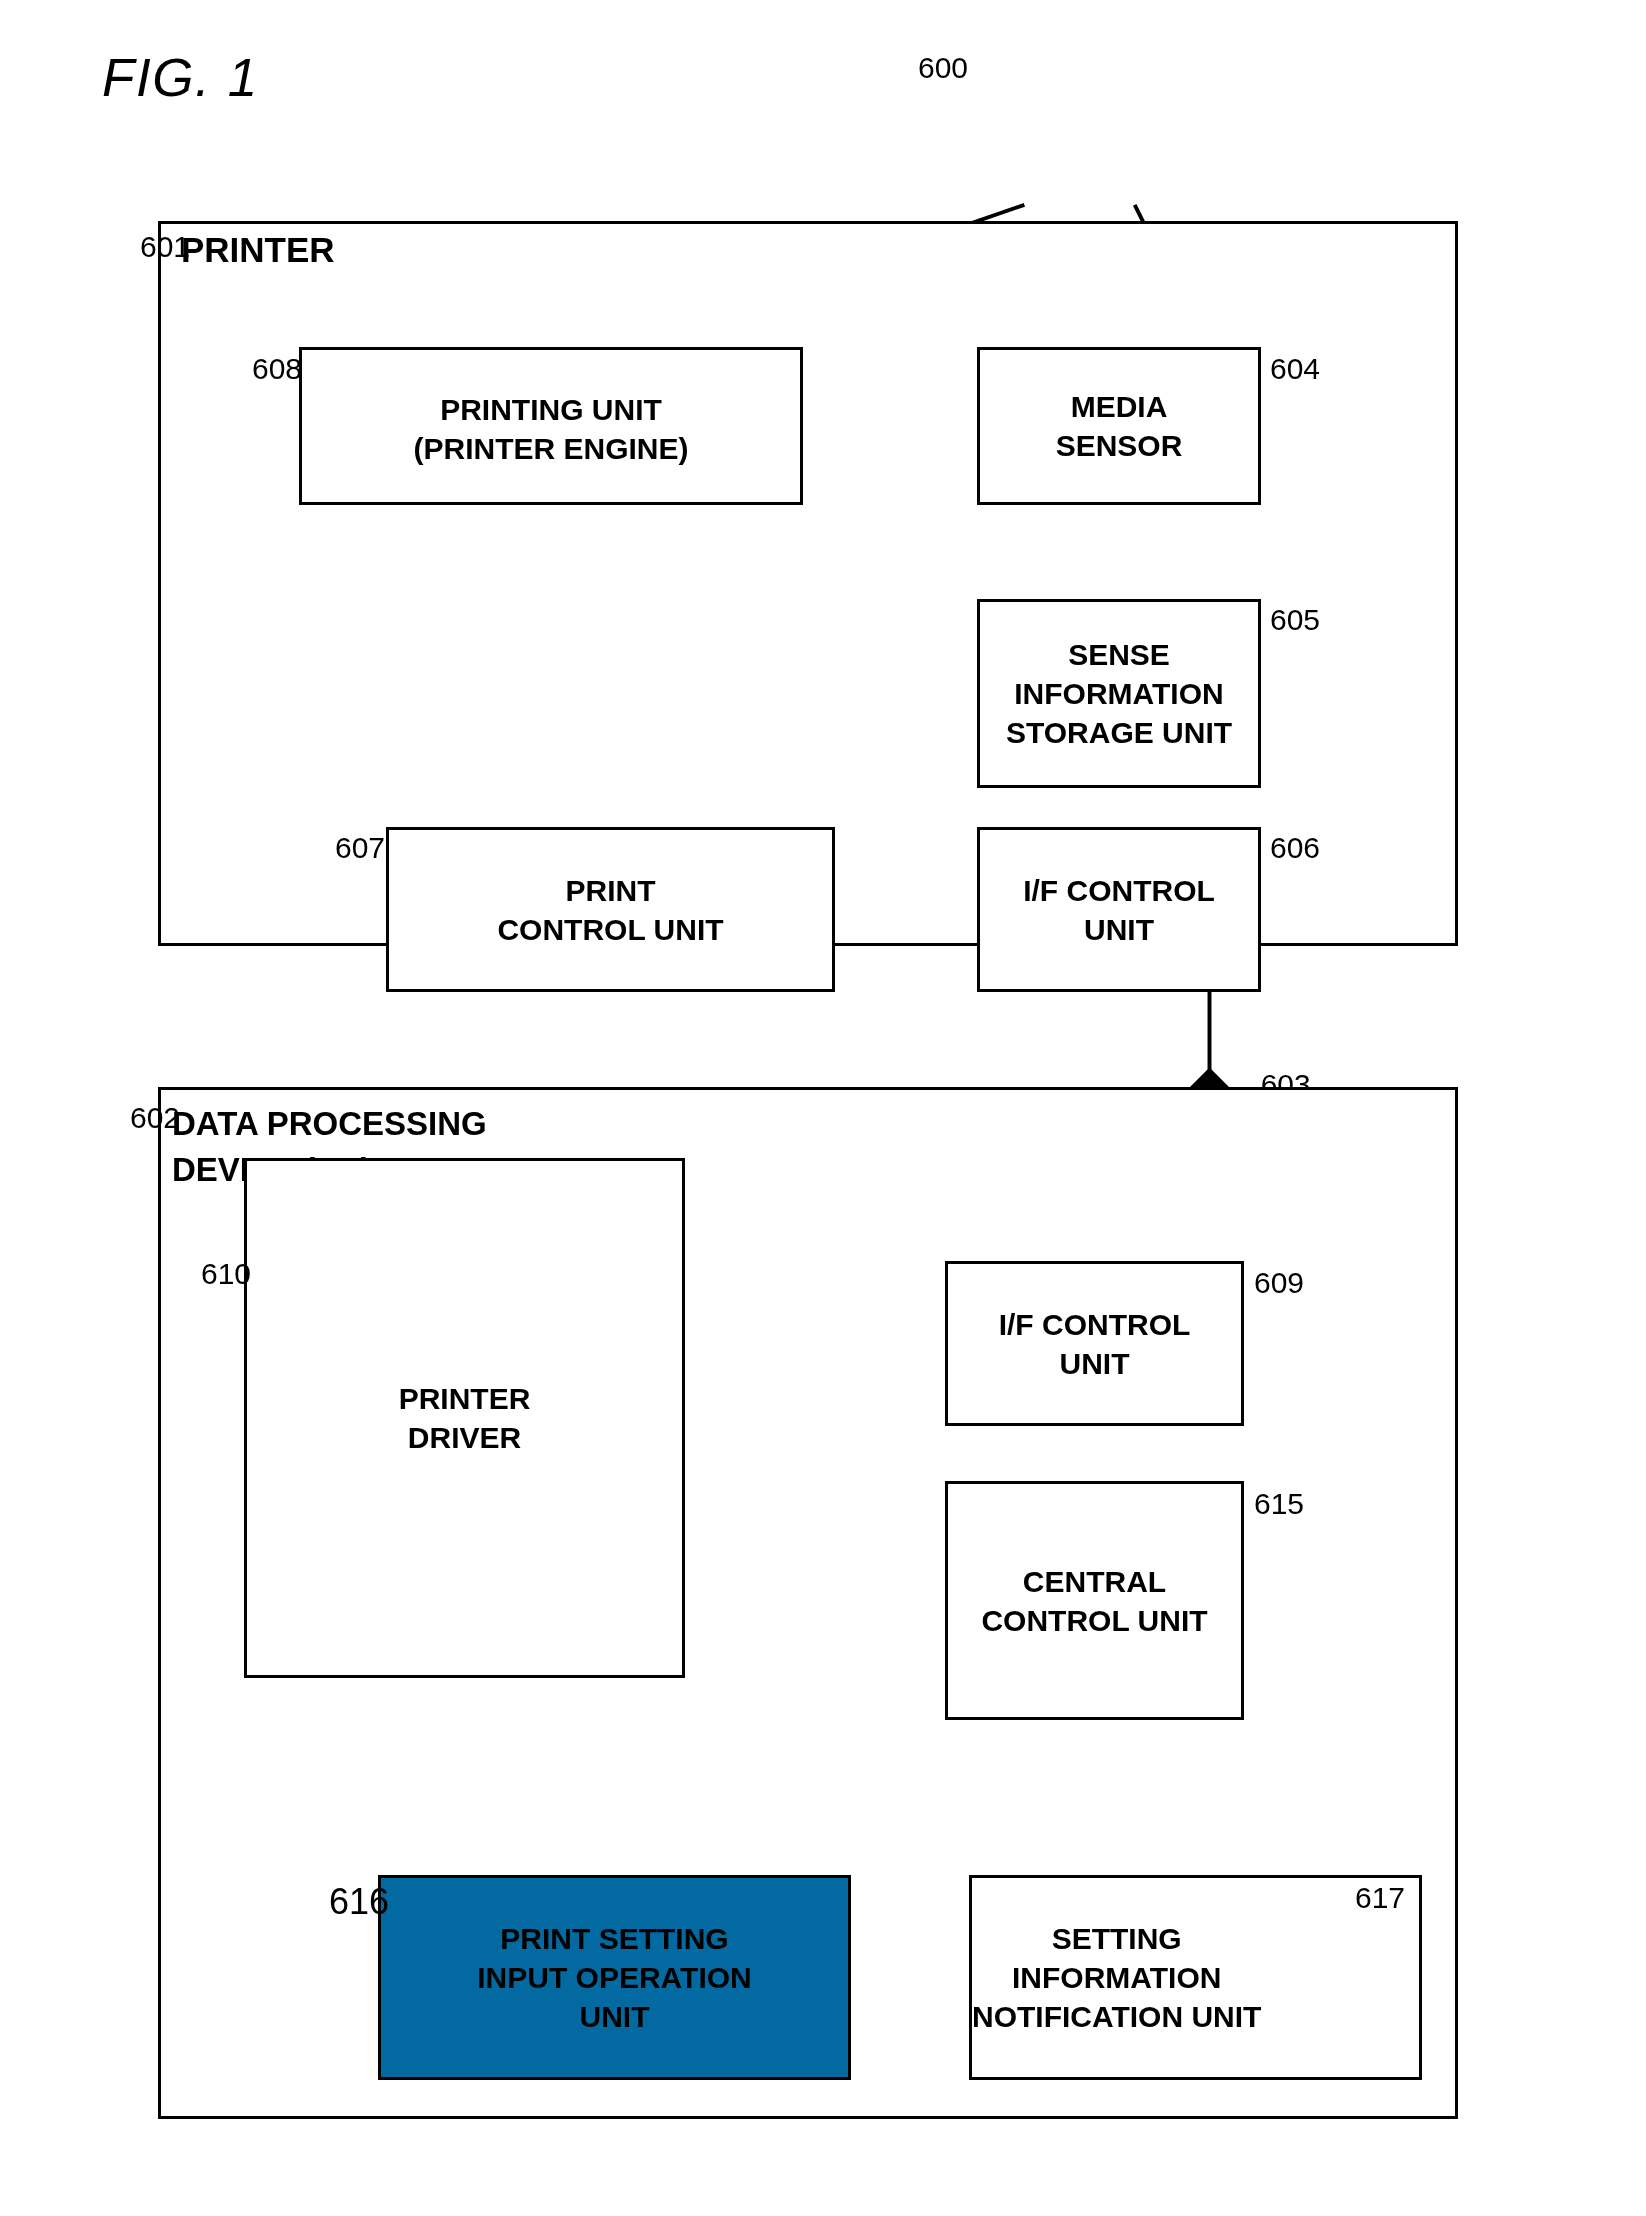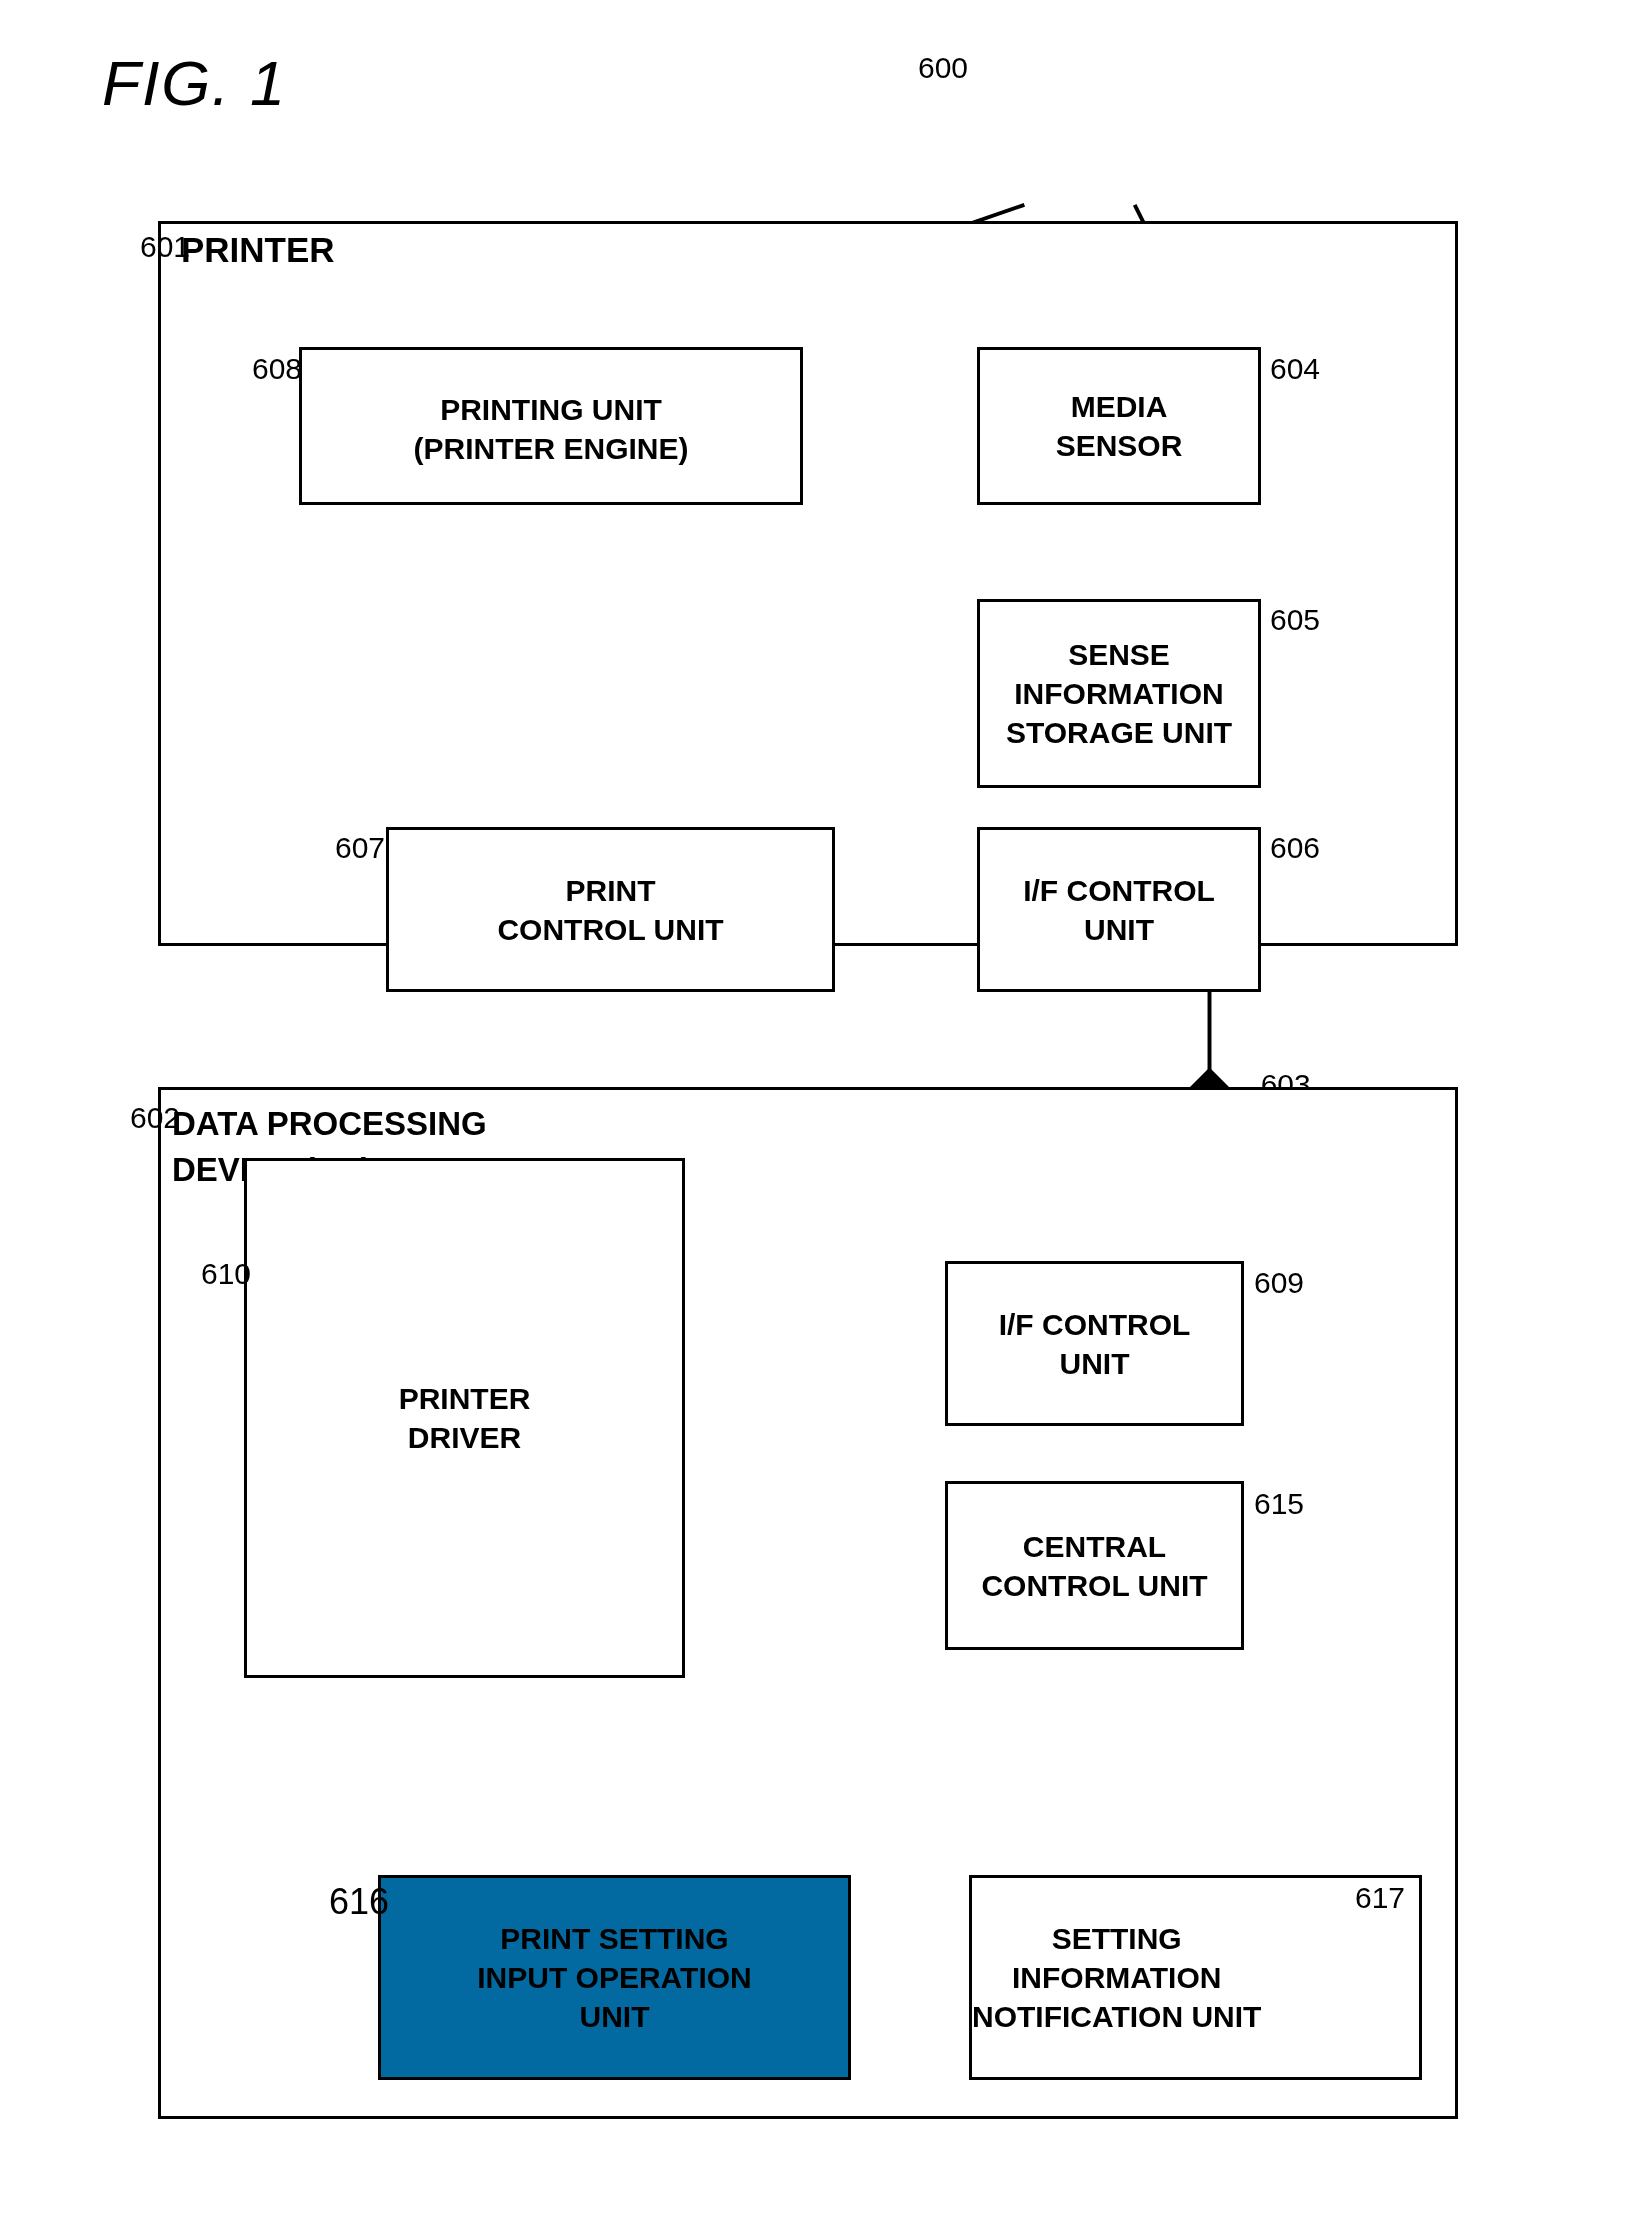--- a/index.html
+++ b/index.html
@@ -16,21 +16,21 @@
       position: relative;
       width: 1647px;
       height: 2216px;
       background: #fff;
     }
 
     .fig-title {
       position: absolute;
       top: 47px;
       left: 102px;
-      font-size: 63px;
+      font-size: 53px;
       font-style: italic;
       font-weight: normal;
       letter-spacing: 1.6px;
     }
 
     
     .printer-outer {
       position: absolute;
       top: 221px;
       left: 158px;
@@ -209,21 +209,21 @@
 
   <div style="position:absolute; top:1257px; left:201px; font-size:30px;">610</div>
 
   <div style="position:absolute; top:1261px; left:945px; width:299px; height:165px; border:3.9px solid #000; background:#fff; display:flex; align-items:center; justify-content:center; text-align:center;">
     <span class="box-text" style="white-space:pre-line;">I/F CONTROL
 UNIT</span>
   </div>
 
   <div style="position:absolute; top:1266px; left:1254px; font-size:30px;">609</div>
 
-  <div style="position:absolute; top:1481px; left:945px; width:299px; height:169px; border:3.9px solid #000; background:#fff; display:flex; align-items:center; justify-content:center; text-align:center;">
+  <div style="position:absolute; top:1481px; left:945px; width:299px; height:239px; border:3.9px solid #000; background:#fff; display:flex; align-items:center; justify-content:center; text-align:center;">
     <span class="box-text" style="white-space:pre-line;">CENTRAL
 CONTROL UNIT</span>
   </div>
 
   <div style="position:absolute; top:1487px; left:1254px; font-size:30px;">615</div>
 
   <div style="position:absolute; top:1875px; left:378px; width:473px; height:205px; border:3.9px solid #000; background:#0369a1; display:flex; align-items:center; justify-content:center; text-align:center;">
     <span class="box-text" style="white-space:pre-line;">PRINT SETTING
 INPUT OPERATION
 UNIT</span>

